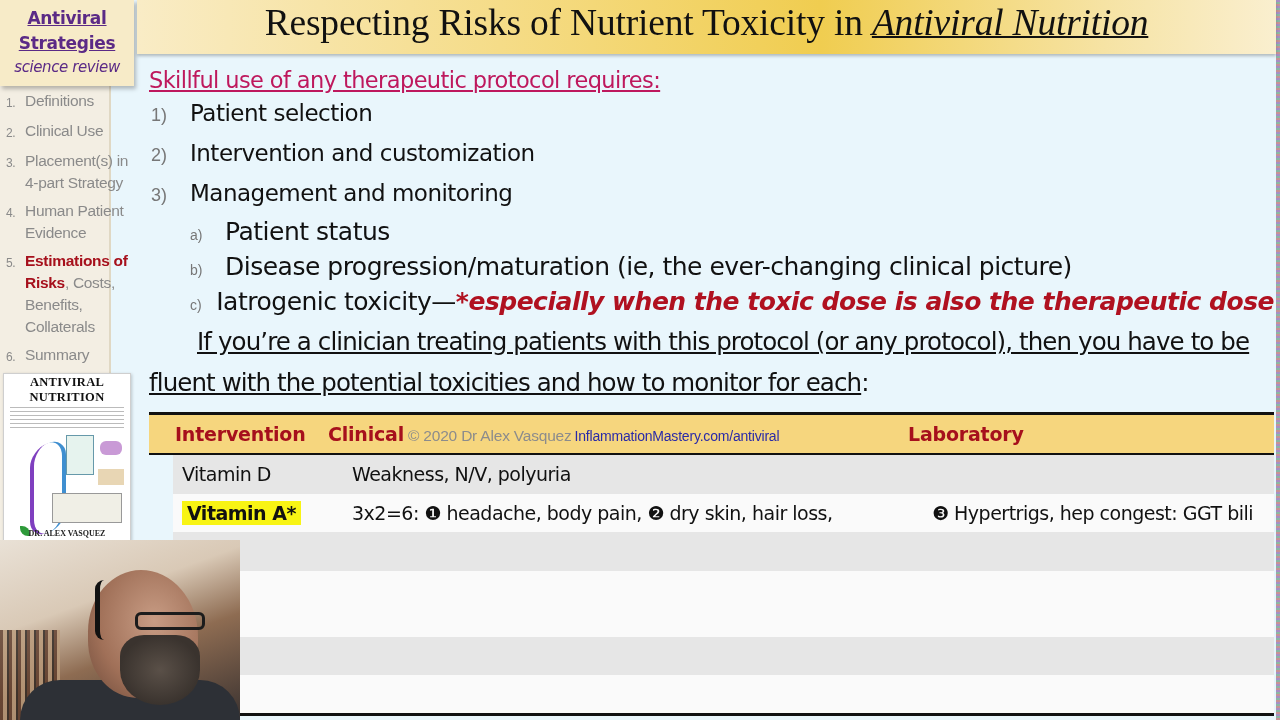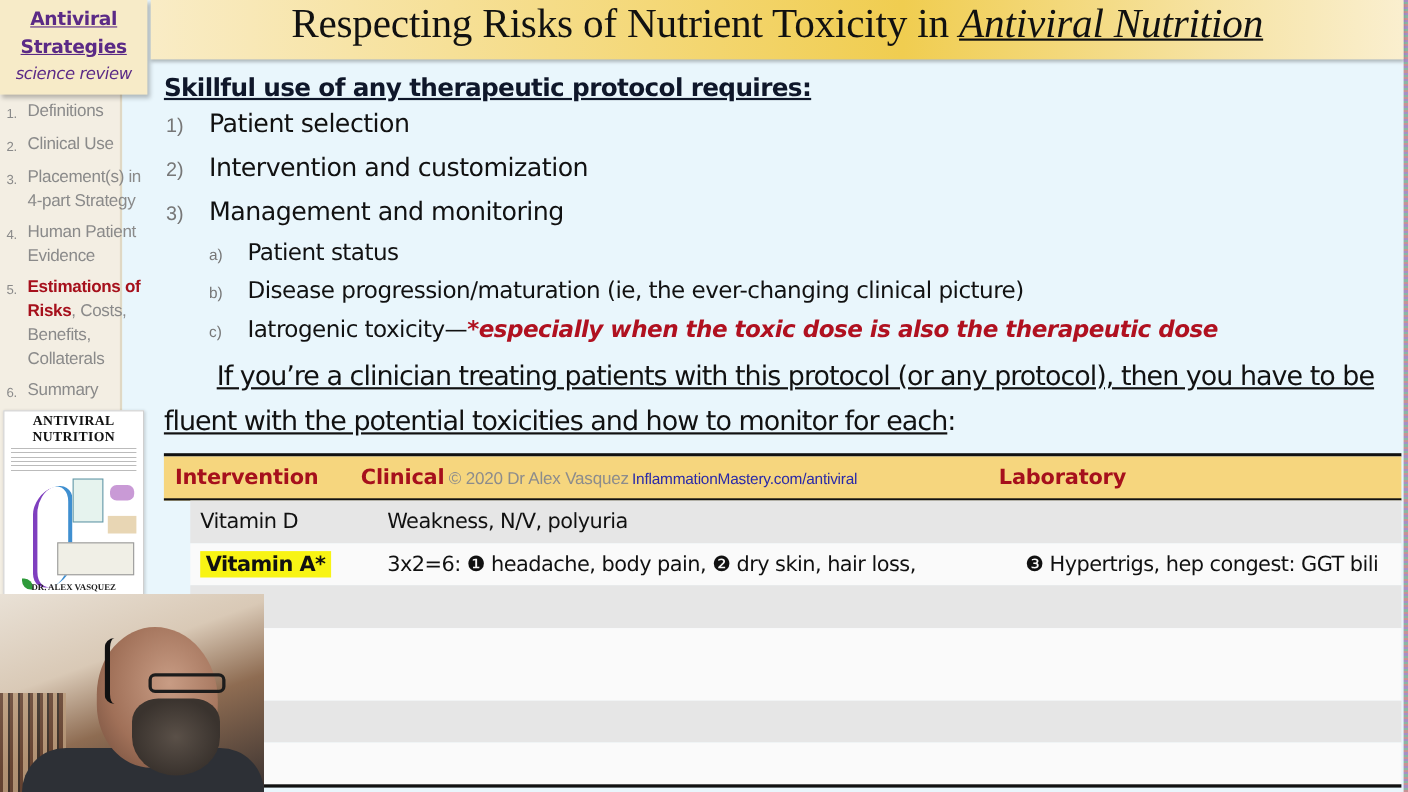--- a/index.html
+++ b/index.html
@@ -41,38 +41,38 @@
 
   
   .titlebar { position: absolute; left: 137px; top: 0; width: 1139px; height: 54px;
     background: linear-gradient(90deg, #f9ecc6 0%, #f4d878 40%, #f0cd50 60%, #f6e3a4 85%, #faefcf 100%);
     box-shadow: 0 2px 3px rgba(0,0,0,0.25); text-align: center; }
   .title-text { font-family: "Liberation Serif", serif; font-size: 37.5px; color: #111; line-height: 46px; letter-spacing: -0.2px; white-space: nowrap; }
   .title-em { font-style: italic; text-decoration: underline; text-decoration-thickness: 2px; }
 
   
   .main { position: absolute; left: 149px; top: 60px; width: 1125px; }
-  .lead { font-family: "DejaVu Sans", sans-serif; font-weight: bold; font-size: 22.5px; color: #0f172a; text-decoration: underline; letter-spacing: -0.6px; line-height: 40px; }
+  .lead { font-family: "DejaVu Sans", sans-serif; font-weight: normal; font-size: 22.5px; color: #be185d; text-decoration: underline; letter-spacing: -0.6px; line-height: 40px; }
   .steps { list-style: none; margin-top: 0; }
   .step { display: flex; align-items: baseline; height: 40px; }
   .step-num { width: 41px; font-size: 18px; color: #777; padding-left: 2px; }
   .step-label { font-family: "DejaVu Sans", sans-serif; font-size: 23px; color: #111; letter-spacing: -0.5px; }
   .substeps { list-style: none; margin-left: 41px; margin-top: -3px; }
   .substep { display: flex; align-items: baseline; height: 35px; }
   .sub-letter { width: 35px; font-size: 14px; color: #777; }
-  .sub-label { font-family: "DejaVu Sans", sans-serif; font-size: 21px; color: #111; letter-spacing: -0.5px; white-space: nowrap; }
+  .sub-label { font-family: "DejaVu Sans", sans-serif; font-size: 25px; color: #111; letter-spacing: -0.5px; white-space: nowrap; }
   .sub-em { font-weight: bold; font-style: italic; color: #b01120; }
   .warning { margin-top: 0px; font-family: "DejaVu Sans", sans-serif; font-size: 24.5px; color: #111; line-height: 40.5px; letter-spacing: -0.9px; width: 1125px; }
   .warning .u { text-decoration: underline; margin-left: 48px; }
 
   
   .table { position: absolute; left: 149px; top: 412px; width: 1125px; border-top: 3px solid #111; }
   .thead { display: flex; height: 40px; background: #f6d67e; border-bottom: 2px solid #111; align-items: center; }
   .th { font-family: "DejaVu Sans", sans-serif; font-weight: bold; font-size: 19px; color: #a6101c; letter-spacing: -0.2px; }
-  .col1 { width: 179px; padding-left: 10px; flex: none; }
+  .col1 { width: 179px; padding-left: 26px; flex: none; }
   .col2 { width: 580px; flex: none; white-space: nowrap; }
   .col3 { flex: 1; white-space: nowrap; }
   .copyright { font-family: "Liberation Sans", sans-serif; font-weight: normal; font-size: 15.5px; color: #8c8c8c; margin-left: 4px; text-align: right; }
   .url { font-family: "Liberation Sans", sans-serif; font-weight: normal; font-size: 14px; color: #2a2aa8; margin-left: 3px; }
   .tr { display: flex; align-items: center; height: 38.5px; margin-left: 24px; }
   .tr.odd { background: #e6e6e6; }
   .tr.even { background: #fafafa; }
   .td { font-family: "DejaVu Sans", sans-serif; font-size: 19px; color: #111; letter-spacing: -0.5px; }
   .td.col1 { padding-left: 9px; }
   .hl-yellow { background: #f8f414; font-weight: bold; padding: 1px 5px; }

